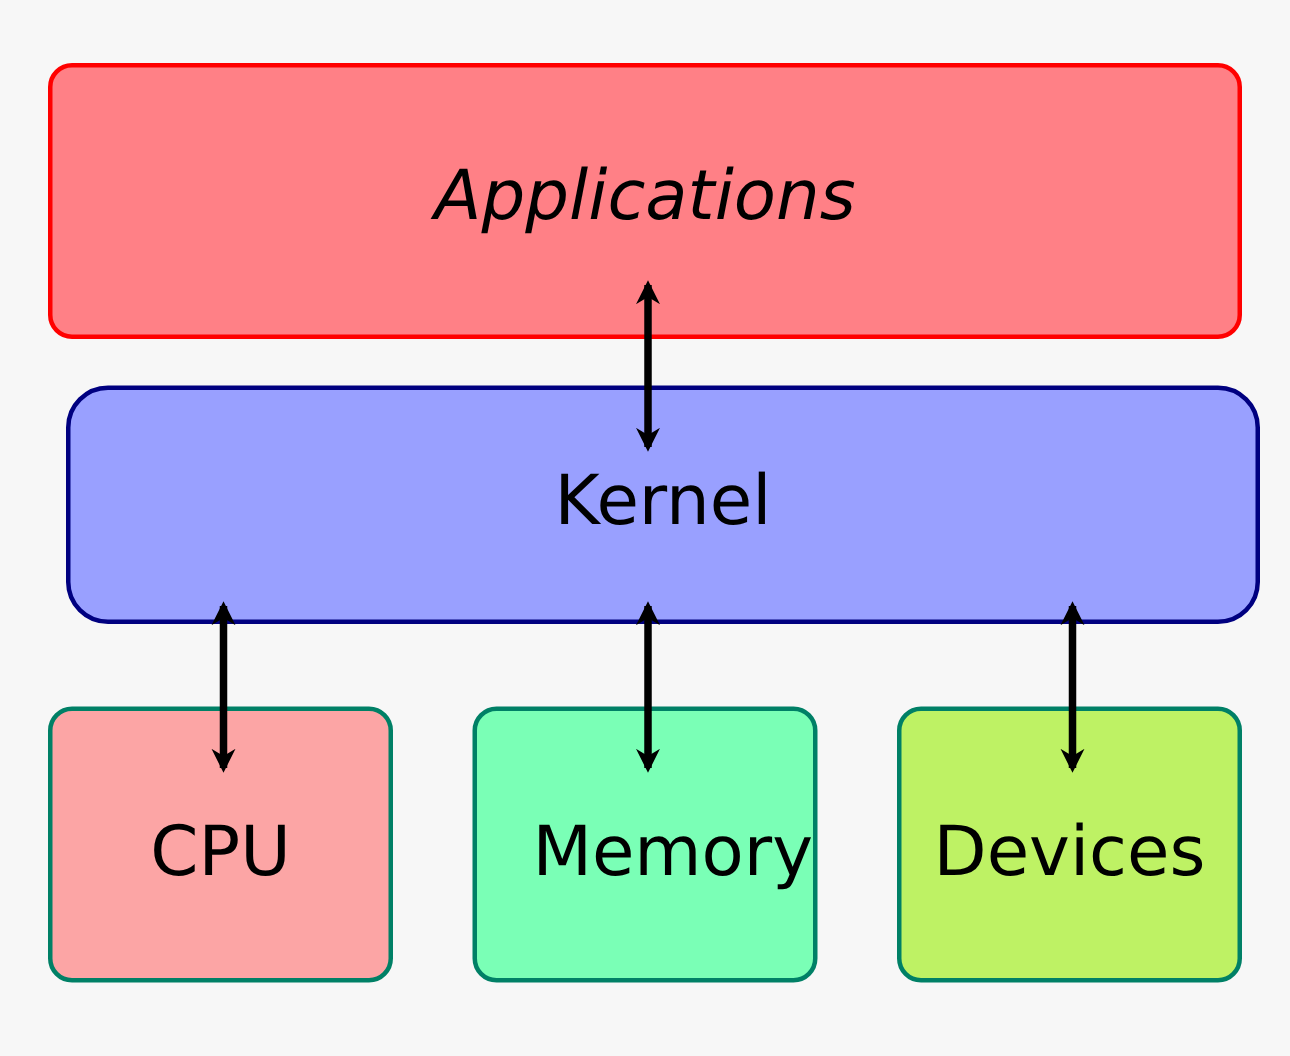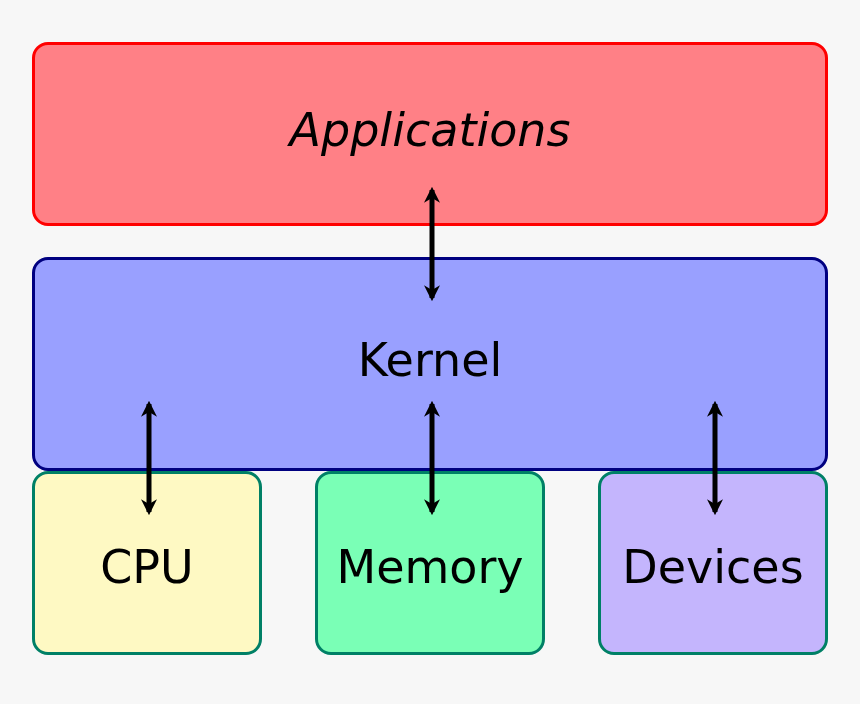--- a/index.html
+++ b/index.html
@@ -1,46 +1,46 @@
 <!DOCTYPE html>
 <html><head>
 <meta charset="utf-8">
 <style>
   html, body { margin: 0; padding: 0; }
   body { width: 860px; height: 704px; background: #f7f7f7; position: relative; overflow: hidden;
          font-family: "DejaVu Sans", sans-serif; }
   .box { position: absolute; box-sizing: border-box; border-radius: 16px; border-width: 3px; border-style: solid;
          display: flex; align-items: center; justify-content: center; color: #000; }
   #apps { left: 32px; top: 42px; width: 796px; height: 184px; }
-  #kernel { left: 32px; top: 257px; width: 796px; height: 214px; }
+  #kernel { left: 44px; top: 257px; width: 796px; height: 159px; border-radius: 28px; }
   #cpu { left: 32px; top: 471px; width: 230px; height: 184px; }
-  #mem { left: 315px; top: 471px; width: 230px; height: 184px; }
+  #mem { left: 315px; top: 471px; width: 230px; height: 184px; justify-content: flex-end; }
   #dev { left: 598px; top: 471px; width: 230px; height: 184px; }
   .lbl { font-size: 46px; }
   #apps .lbl { margin-top: -8px; font-style: italic; }
   #kernel .lbl { margin-top: -8px; }
   .small .lbl { margin-top: 8px; }
   svg.arrows { position: absolute; left: 0; top: 0; width: 860px; height: 704px; pointer-events: none; }
 </style>
 </head>
 <body>
 
 <div id="apps" class="box" style="background: rgb(255, 128, 134); border-color: rgb(255, 0, 0);">
   <span class="lbl">Applications</span>
 </div>
 <div id="kernel" class="box" style="background: rgb(153, 160, 255); border-color: rgb(0, 0, 128);">
   <span class="lbl">Kernel</span>
 </div>
-<div id="cpu" class="box small hw" style="background: #fef9c3; border-color: rgb(0, 128, 102); text-align: center;">
+<div id="cpu" class="box small hw" style="background: #fca5a5; border-color: rgb(0, 128, 102); text-align: center;">
   <span class="lbl">CPU</span>
 </div>
 <div id="mem" class="box small hw" style="background: rgb(122, 255, 182); border-color: rgb(0, 128, 102);">
   <span class="lbl">Memory</span>
 </div>
-<div id="dev" class="box small hw" style="background: #c4b5fd; border-color: rgb(0, 128, 102);">
+<div id="dev" class="box small hw" style="background: #bef264; border-color: rgb(0, 128, 102);">
   <span class="lbl">Devices</span>
 </div>
 
 <svg class="arrows" viewBox="0 0 860 704">
   <defs>
     <marker id="ah" viewBox="0 0 10 10" refX="8" refY="5" markerWidth="3.2" markerHeight="4" orient="auto-start-reverse" markerUnits="strokeWidth">
       <path d="M0,0 L10,5 L0,10 L3,5 Z" fill="#000"></path>
     </marker>
   </defs>
   <line x1="432" y1="190" x2="432" y2="298" stroke="#000" stroke-width="5" marker-start="url(#ah)" marker-end="url(#ah)"></line>

